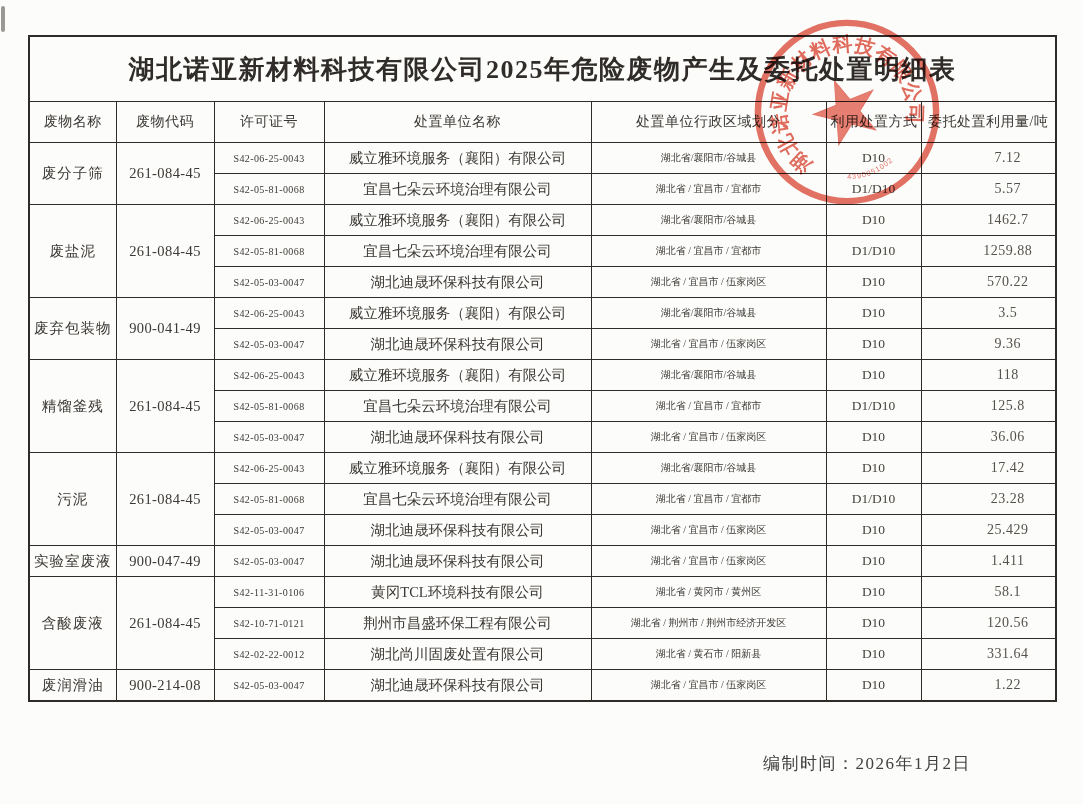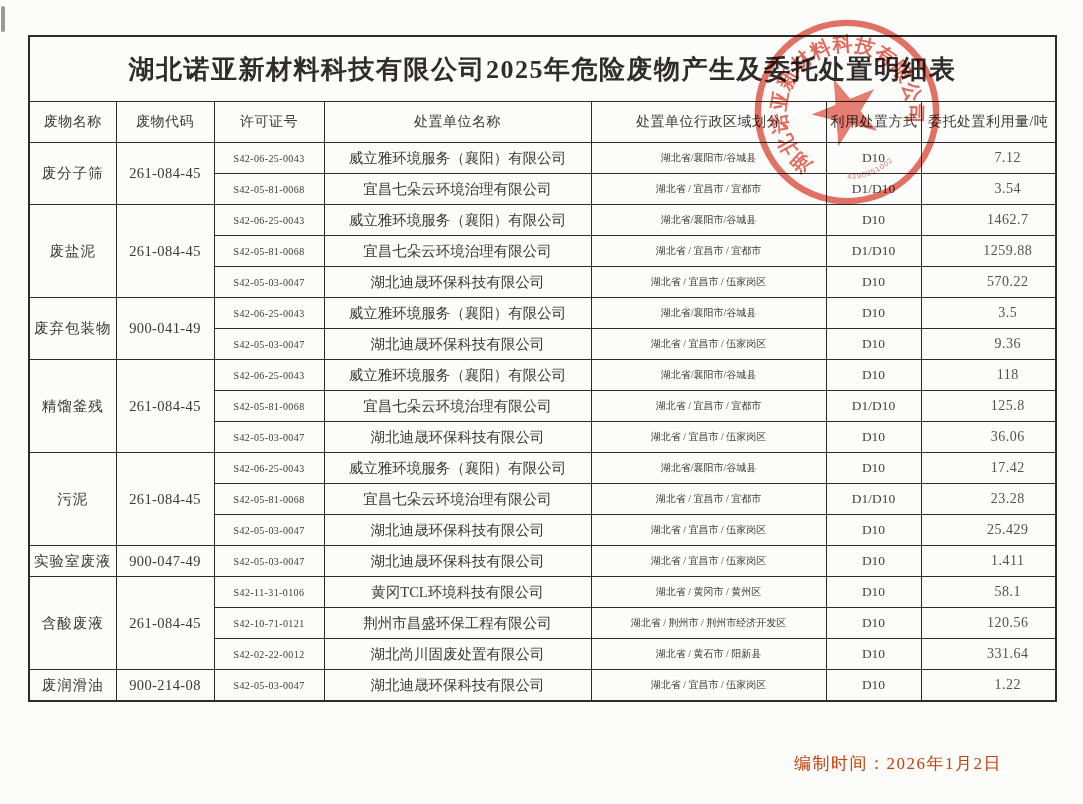--- a/index.html
+++ b/index.html
@@ -35,22 +35,22 @@
   .cn{letter-spacing:1px;}
   .cc{letter-spacing:.4px;}
   .cr{font-size:10px;}
   .stamp{
     position:absolute;left:748px;top:13px;width:198px;height:198px;
     transform:rotate(-22deg);
     mix-blend-mode:multiply;opacity:.88;
     pointer-events:none;
   }
   .footer-note{
-    position:absolute;top:752px;right:81px;
-    font-size:17px;letter-spacing:1.5px;color:#c2410c;
+    position:absolute;top:752px;right:112px;
+    font-size:17px;letter-spacing:1.5px;color:#404040;
   }
 </style>
 </head>
 <body>
 
 <div class="scan-streak"></div>
 
 <table class="main">
   <colgroup>
     <col style="width:87px">
@@ -82,21 +82,21 @@
       <td class="cp">威立雅环境服务（襄阳）有限公司</td>
       <td class="cr">湖北省/襄阳市/谷城县</td>
       <td class="cm">D10</td>
       <td class="ca">7.12</td>
     </tr>
     <tr class="data">
       <td class="cl">S42-05-81-0068</td>
       <td class="cp">宜昌七朵云环境治理有限公司</td>
       <td class="cr">湖北省 / 宜昌市 / 宜都市</td>
       <td class="cm">D1/D10</td>
-      <td class="ca">3.54</td>
+      <td class="ca">5.57</td>
     </tr>
 
     <tr class="data">
       <td rowspan="3" class="cn">废盐泥</td>
       <td rowspan="3" class="cc">261-084-45</td>
       <td class="cl">S42-06-25-0043</td>
       <td class="cp">威立雅环境服务（襄阳）有限公司</td>
       <td class="cr">湖北省/襄阳市/谷城县</td>
       <td class="cm">D10</td>
       <td class="ca">1462.7</td>

